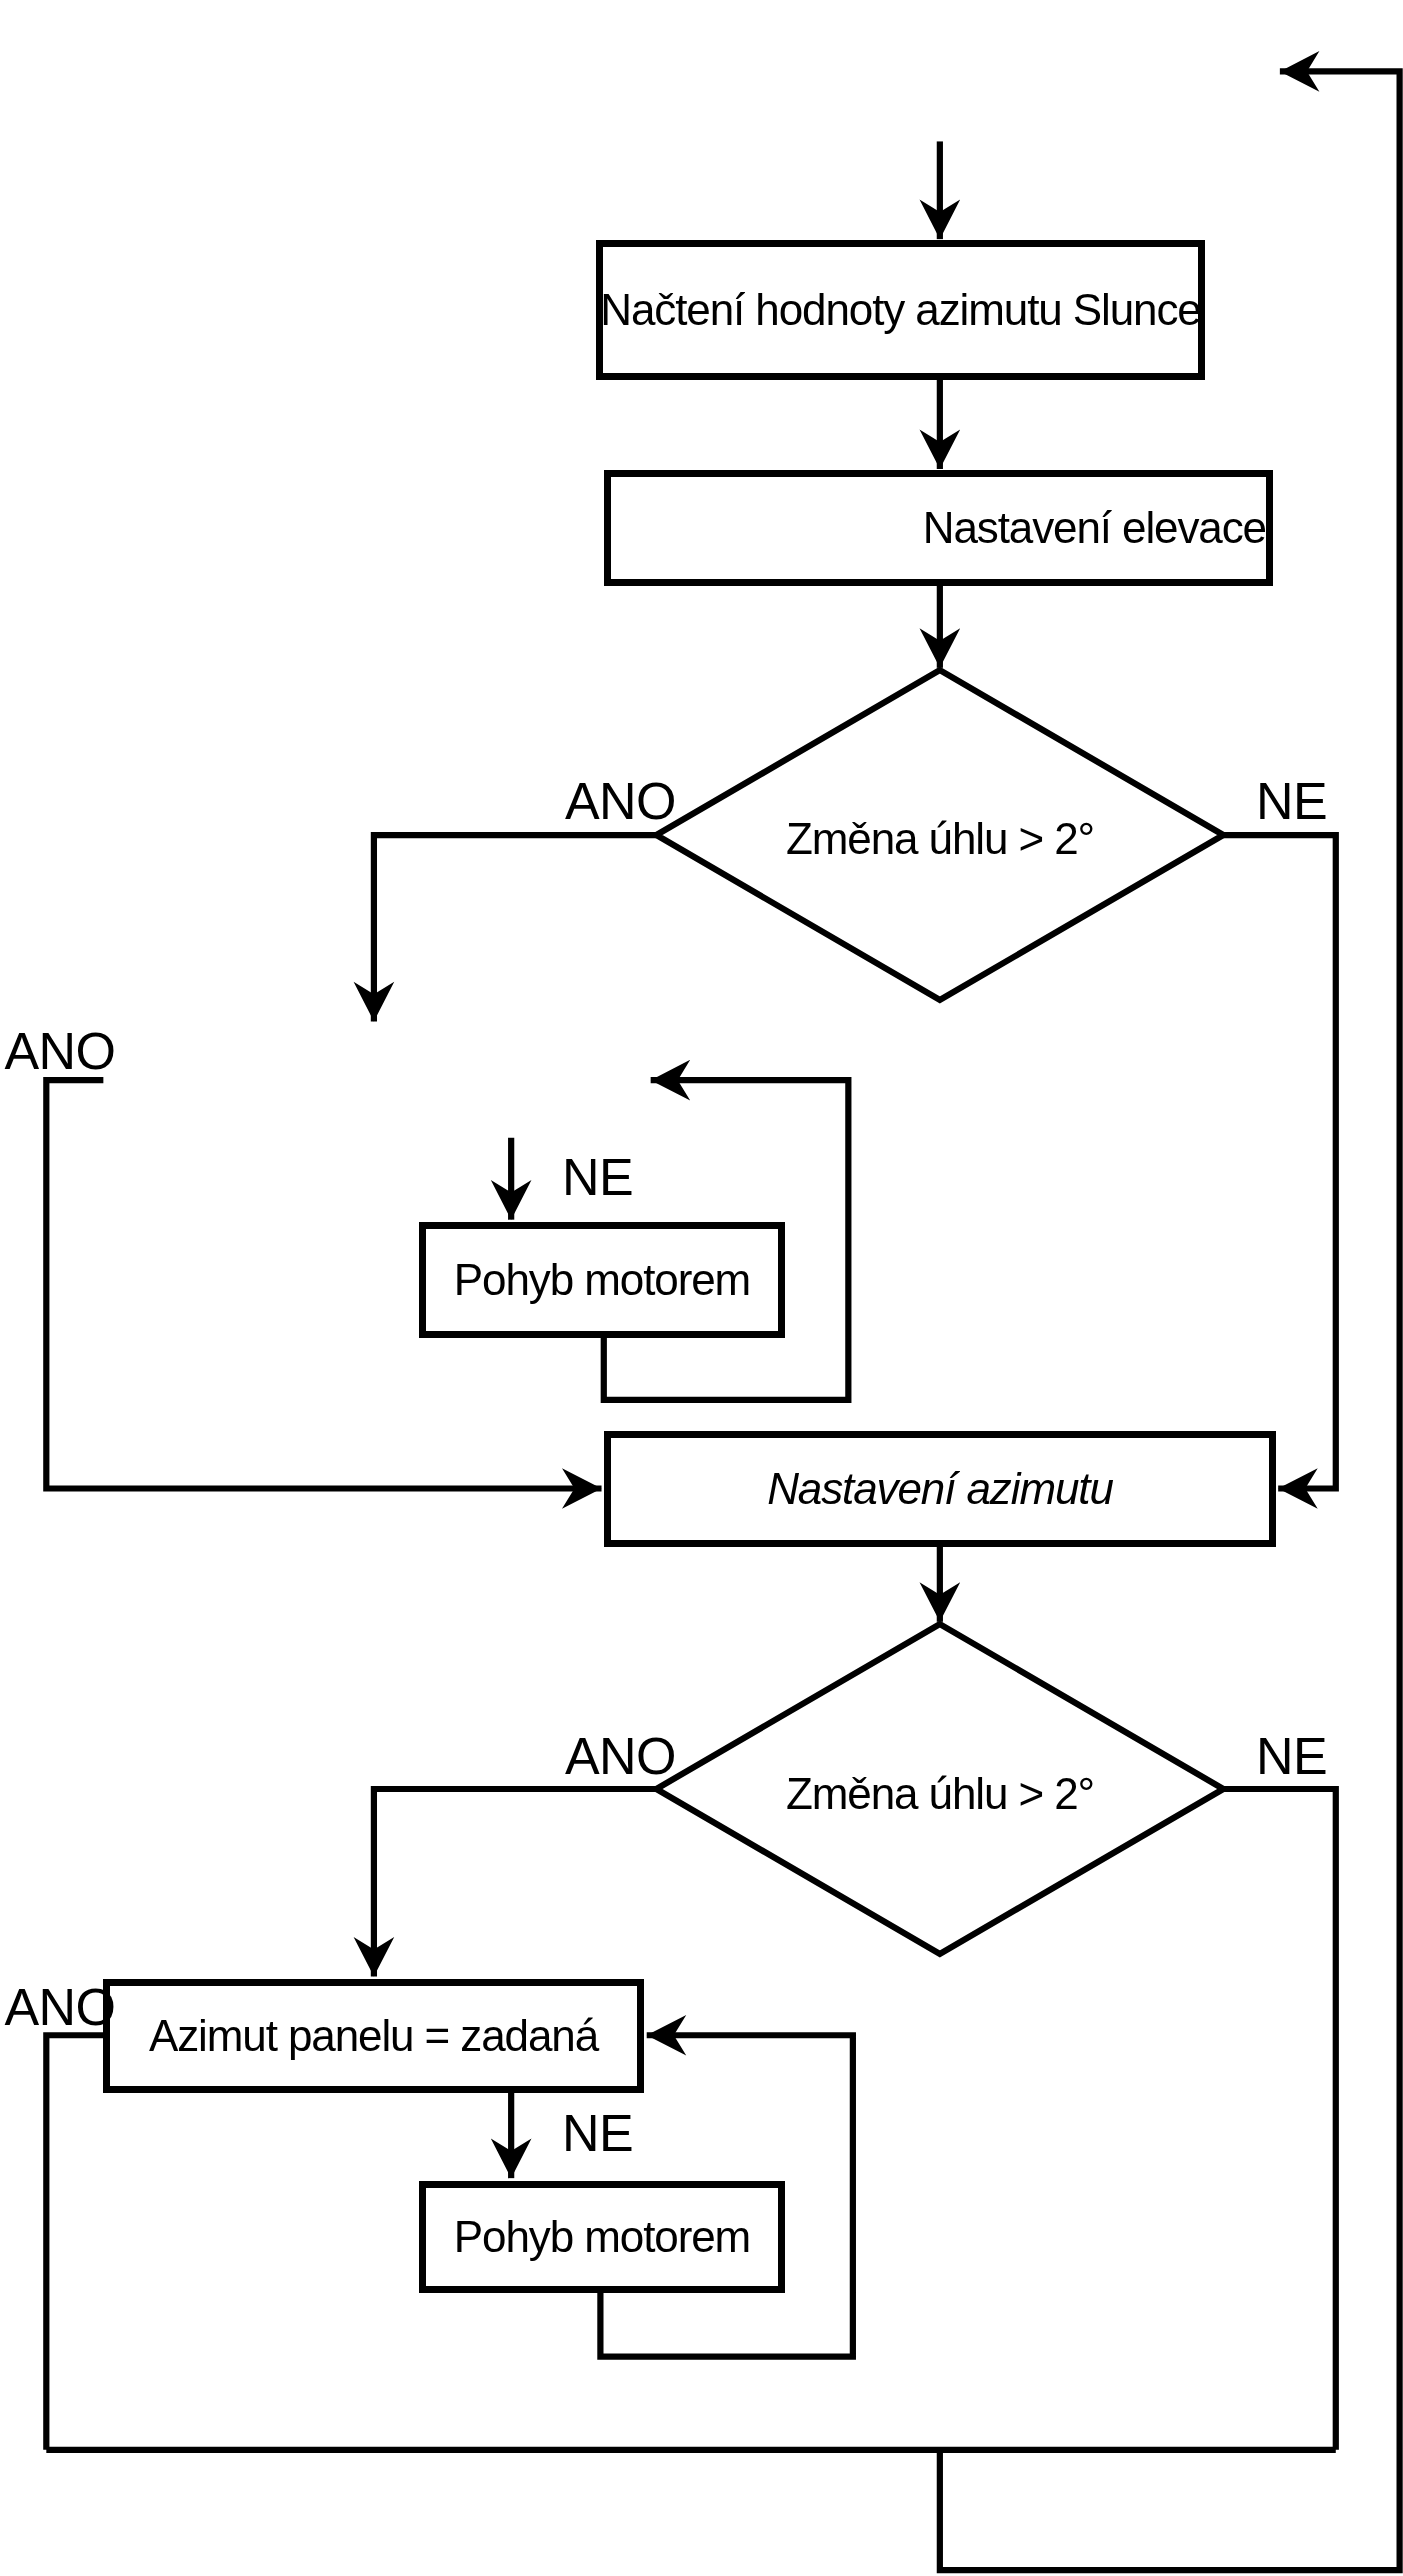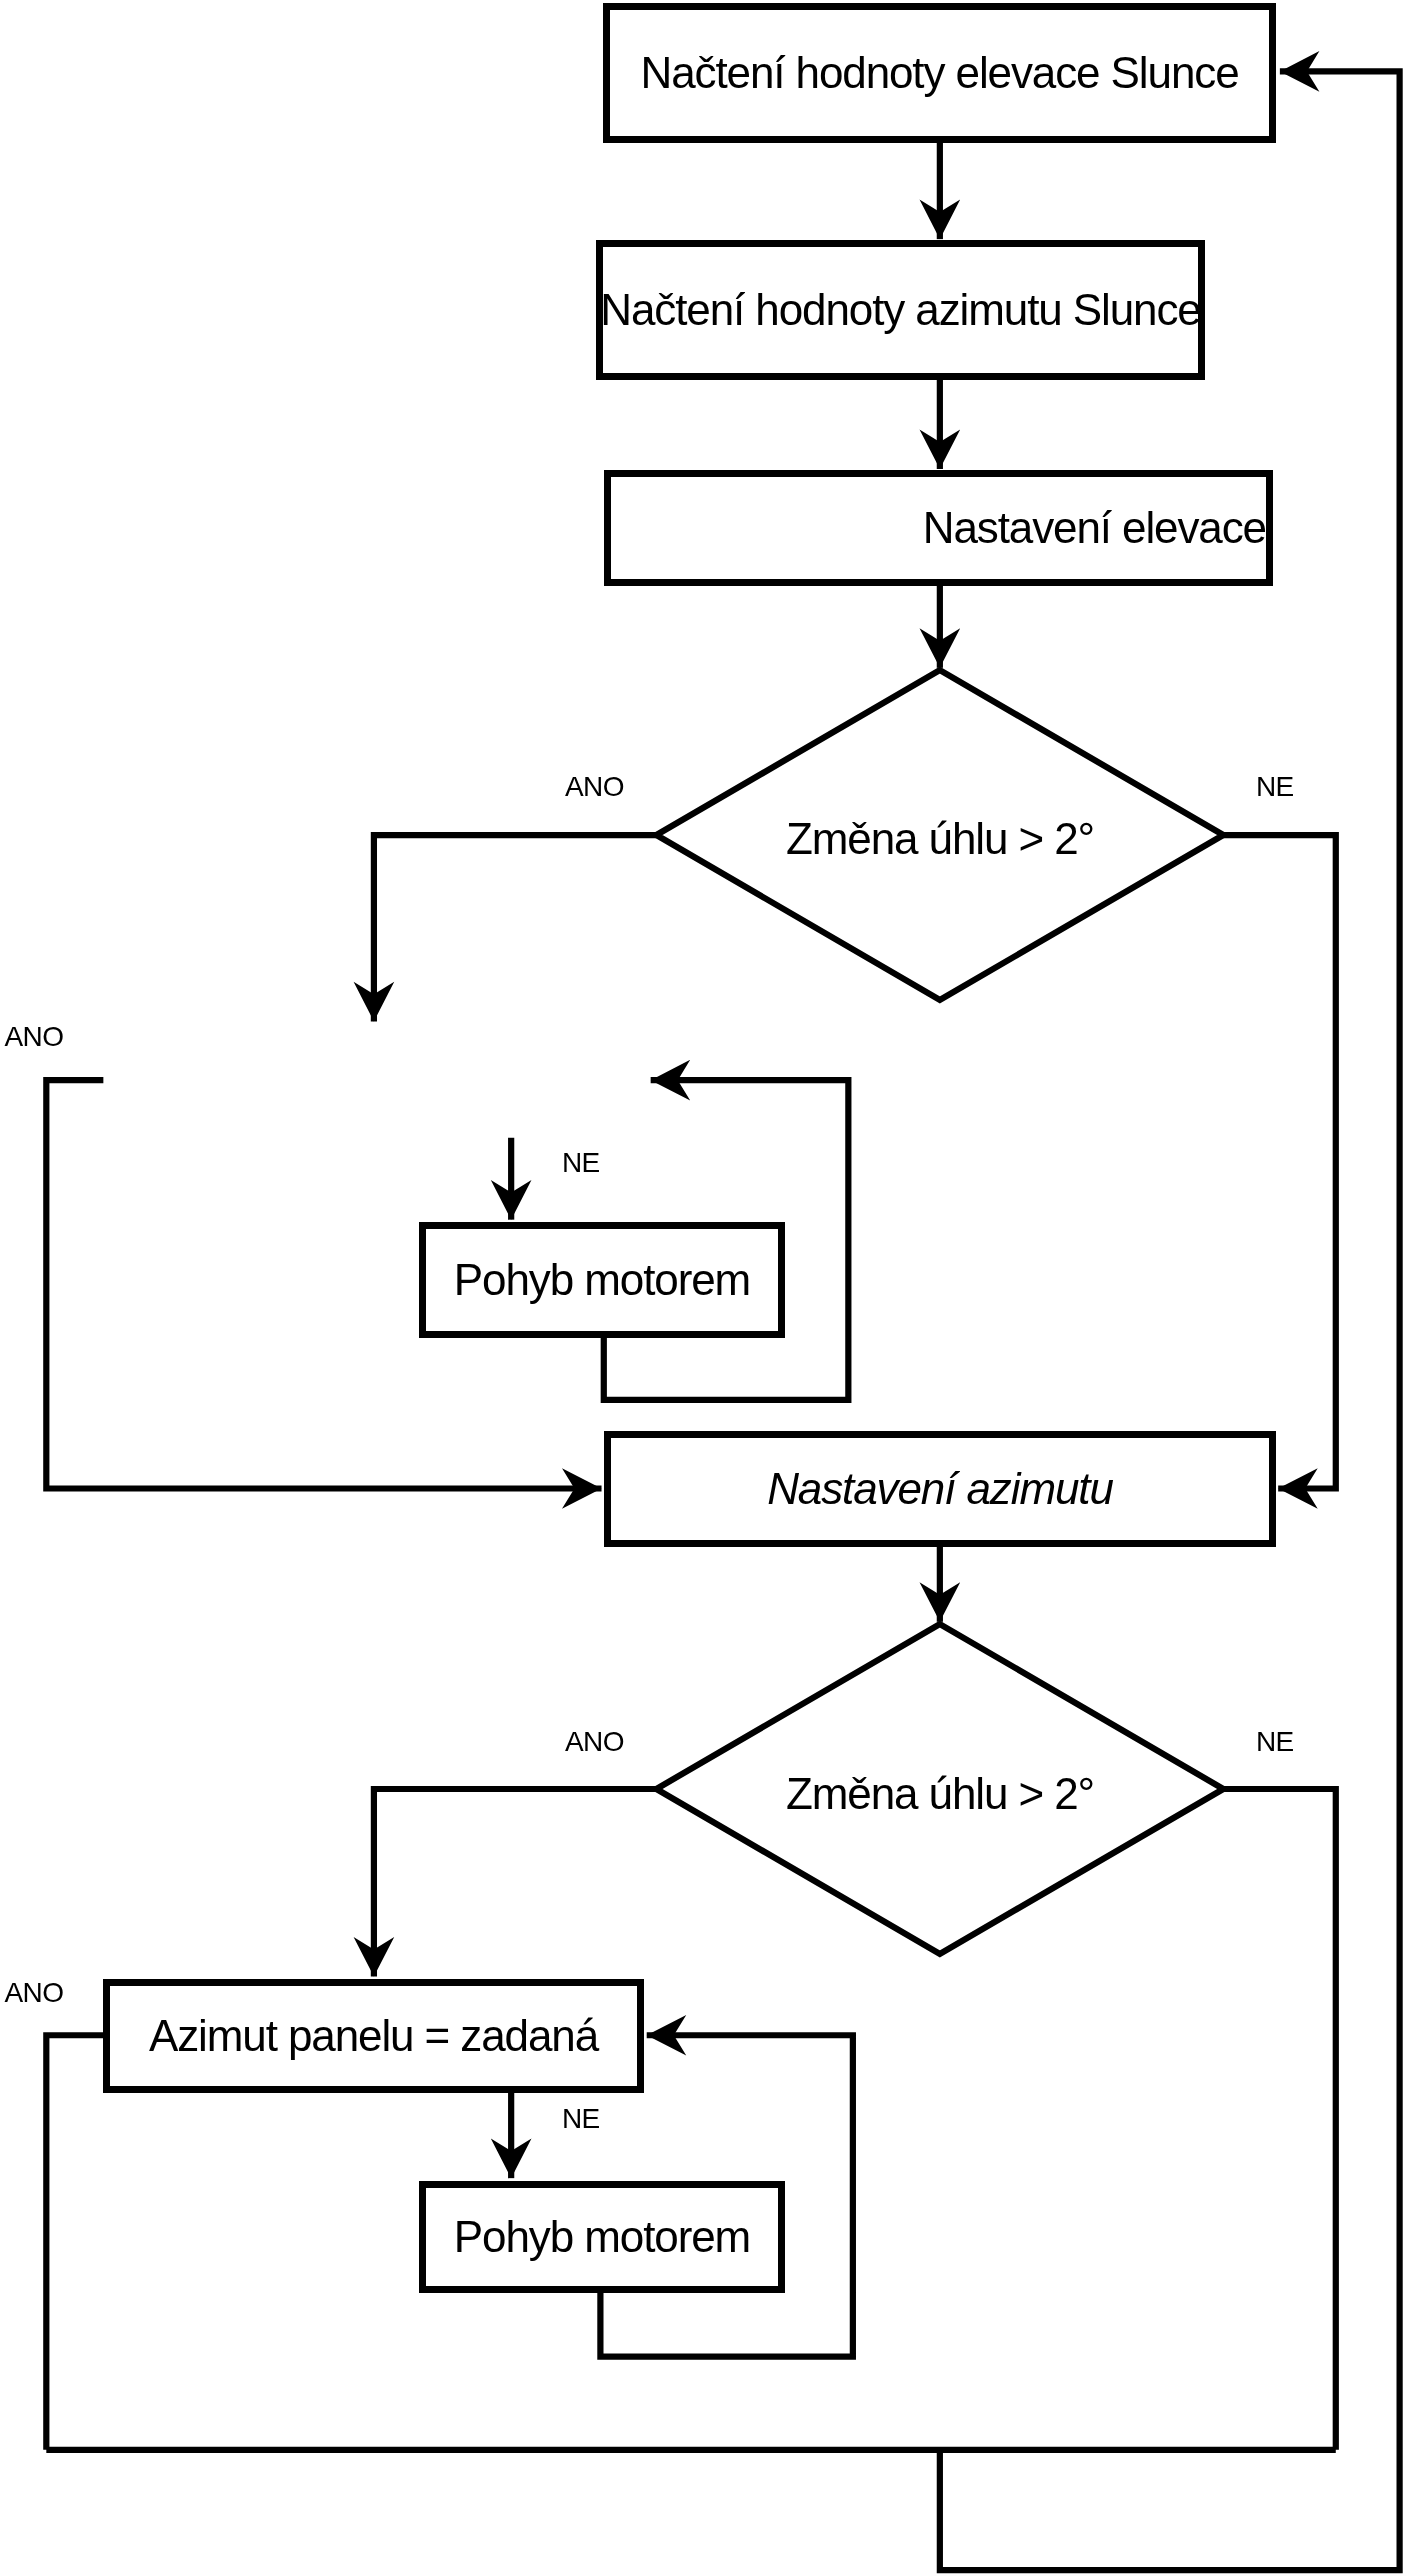--- a/index.html
+++ b/index.html
@@ -3,21 +3,21 @@
 <meta charset="utf-8">
 <style>
   html,body{margin:0;padding:0;background:#ffffff;}
   .stage{position:relative;width:1403px;height:2576px;background:#ffffff;
          font-family:"Liberation Sans", sans-serif;color:#000;overflow:hidden;}
   svg.wires{position:absolute;left:0;top:0;width:1403px;height:2576px;}
   .node{position:absolute;box-sizing:border-box;border:7.3px solid #000;background:#ffffff;
         display:flex;align-items:center;justify-content:center;text-align:center;
         font-size:44px;letter-spacing:-1.1px;white-space:nowrap;}
   .dtext{position:absolute;transform:translate(-50%,-50%);font-size:44px;letter-spacing:-1.1px;white-space:nowrap;}
-  .blabel{position:absolute;font-size:28px;letter-spacing:-0.6px;white-space:nowrap;text-align:center;}
+  .blabel{position:absolute;font-size:52px;letter-spacing:-0.6px;white-space:nowrap;text-align:center;}
   
   .n-read-elev {left:603px;top:2.8px;   width:673px;height:140px;}
   .n-read-azim {left:596px;top:240px; width:609px;height:140px;}
   .n-set-elev  {left:604px;top:470px; width:669px;height:116px;justify-content:flex-end;}
   .n-elev-eq   {left:103px; top:1024px;width:545px; height:114px;}
   .n-motor1    {left:419px; top:1222px;width:366px; height:116px;}
   .n-set-azim  {left:604px;top:1431px;width:672px;height:116px;font-style:italic;}
   .n-azim-eq   {left:103px; top:1979px;width:541px; height:114px;}
   .n-motor2    {left:419px; top:2181px;width:366px; height:112px;}
   .d1text{left:940px;top:839px;}
@@ -59,23 +59,20 @@
       <path d="M183 3603 H82 V4337"></path>
       <path d="M82 4337 H2365"></path>
       <path d="M1664 4337 V4550 H2478 V126 H2266" marker-end="url(#ah)"></path>
     </g>
     <g stroke="#000" stroke-width="11" fill="#ffffff" stroke-linejoin="miter">
       <polygon points="1664,1186 2166,1478 1664,1770 1162,1478"></polygon>
       <polygon points="1664,2875 2166,3167 1664,3459 1162,3167"></polygon>
     </g>
   </svg>
 
-  <div class="node n-read-elev">
-    <span>Načtení hodnoty elevace Slunce</span>
-  </div>
   <div class="node n-read-azim">
     <span>Načtení hodnoty azimutu Slunce</span>
   </div>
   <div class="node n-set-elev">
     <span>Nastavení elevace</span>
   </div>
   <div class="node n-motor1">
     <span>Pohyb motorem</span>
   </div>
   <div class="node n-set-azim">

